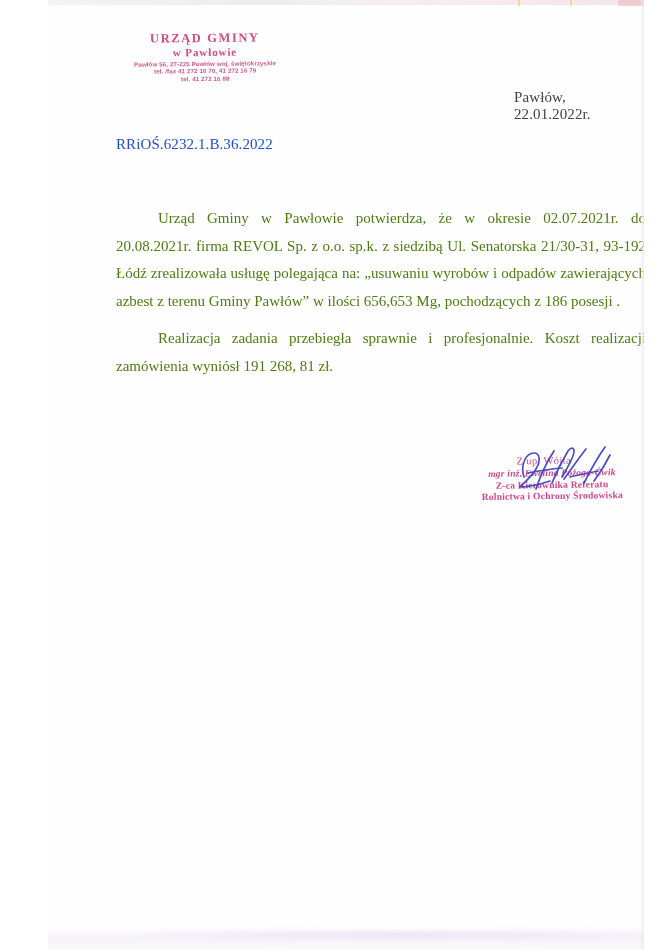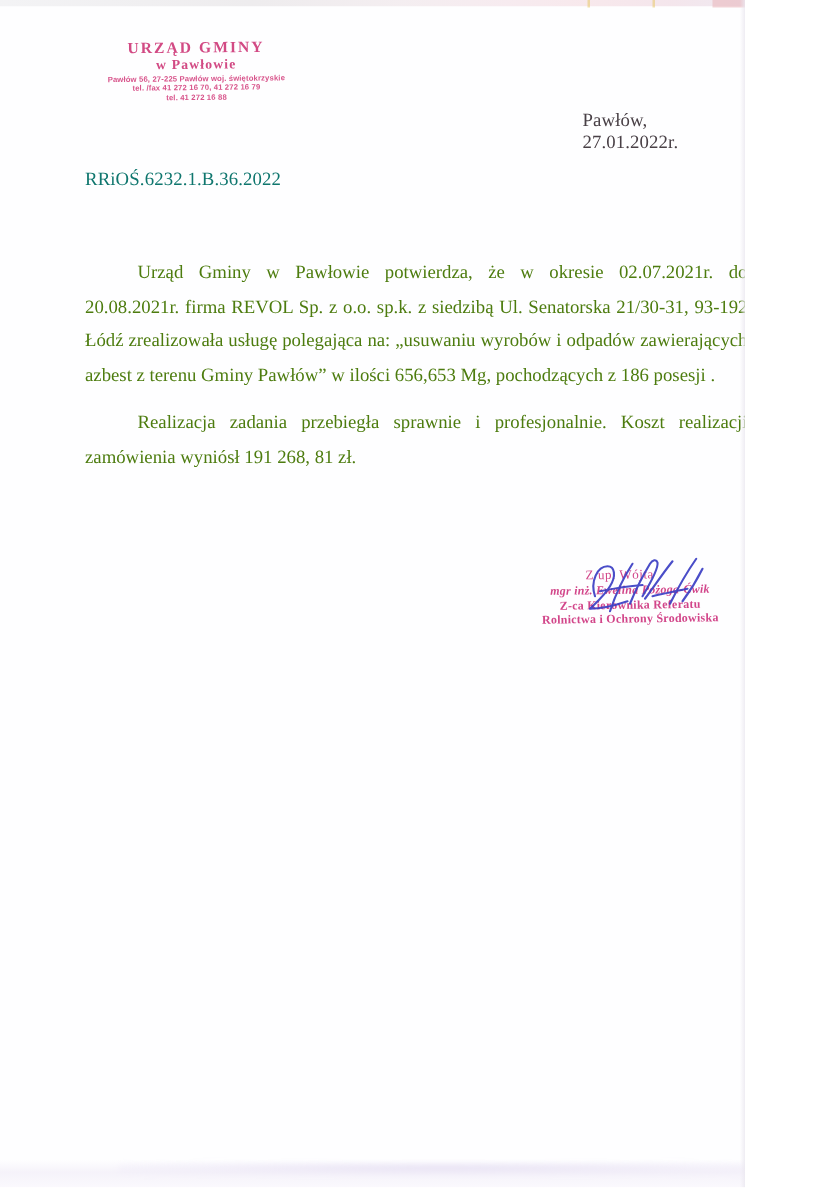--- a/index.html
+++ b/index.html
@@ -7,20 +7,21 @@
     padding: 0;
     background: #ffffff;
   }
   #page {
     position: relative;
     width: 596px;
     height: 950px;
     background: #fefeff;
     overflow: hidden;
     font-family: "Liberation Serif", serif;
+    margin-left: 48px;
   }
 
   
   .scan-top-band {
     position: absolute;
     top: 0; left: 0;
     width: 672px; height: 5px;
     background: linear-gradient(90deg,
         #f2f2f4 0%, #eceaec 30%, #f3ecef 48%,
         #f6e9ee 60%, #f7e6ea 70%, #f3e3ea 80%,
@@ -109,21 +110,21 @@
     top: 89px;
     font-size: 15px;
     color: #494046;
     letter-spacing: .1px;
   }
   .doc-ref {
     position: absolute;
     left: 68px;
     top: 136px;
     font-size: 15px;
-    color: #0f766e;
+    color: #1d4ed8;
     letter-spacing: .1px;
   }
 
   .body {
     position: absolute;
     left: 68px;
     top: 205px;
     width: 530px;
     font-size: 15px;
     line-height: 27.5px;
@@ -196,21 +197,21 @@
   <div class="scan-top-tick d"></div>
 
   <div class="stamp">
     <div class="stamp-line1">URZĄD GMINY</div>
     <div class="stamp-line2">w Pawłowie</div>
     <div class="stamp-small s1">Pawłów 56, 27-225 Pawłów woj. świętokrzyskie</div>
     <div class="stamp-small">tel. /fax 41 272 16 70, 41 272 16 79</div>
     <div class="stamp-small">tel. 41 272 16 88</div>
   </div>
 
-  <div class="doc-date">Pawłów, 27.01.2022r.</div>
+  <div class="doc-date">Pawłów, 22.01.2022r.</div>
 
   <div class="doc-ref">RRiOŚ.6232.1.B.36.2022</div>
 
   <div class="body">
     <p>Urząd Gminy w Pawłowie potwierdza, że w okresie 02.07.2021r. do 20.08.2021r. firma REVOL Sp. z o.o. sp.k.  z siedzibą Ul. Senatorska 21/30-31, 93-192 Łódź  zrealizowała usługę polegająca na: „usuwaniu wyrobów i odpadów  zawierających azbest z terenu Gminy Pawłów” w ilości 656,653 Mg, pochodzących z 186 posesji  .</p>
     <p>Realizacja zadania przebiegła sprawnie i profesjonalnie. Koszt realizacji zamówienia wyniósł 191 268, 81 zł.</p>
   </div>
 
   <div class="sig-block">
     <div class="sig-zup">Z up. Wójta</div>

